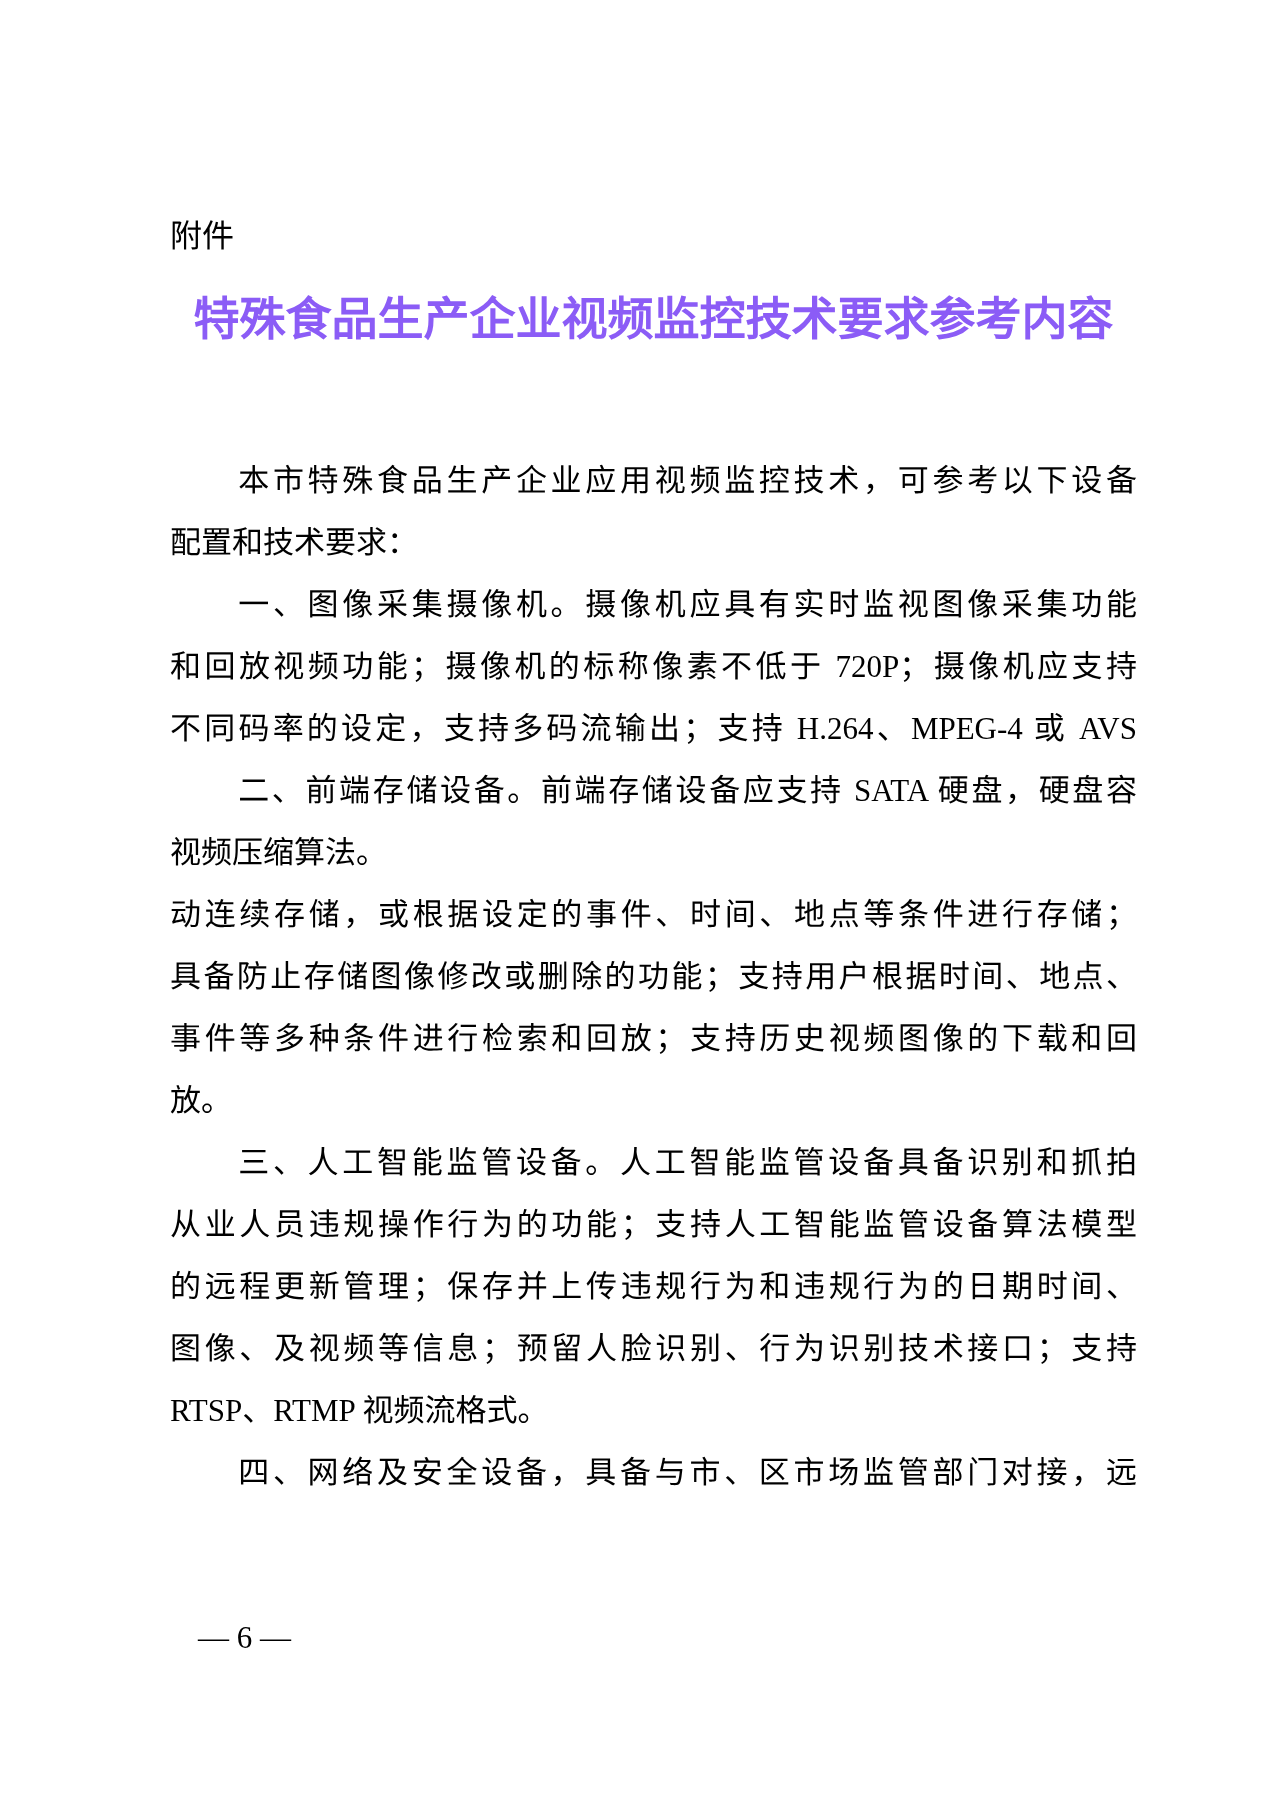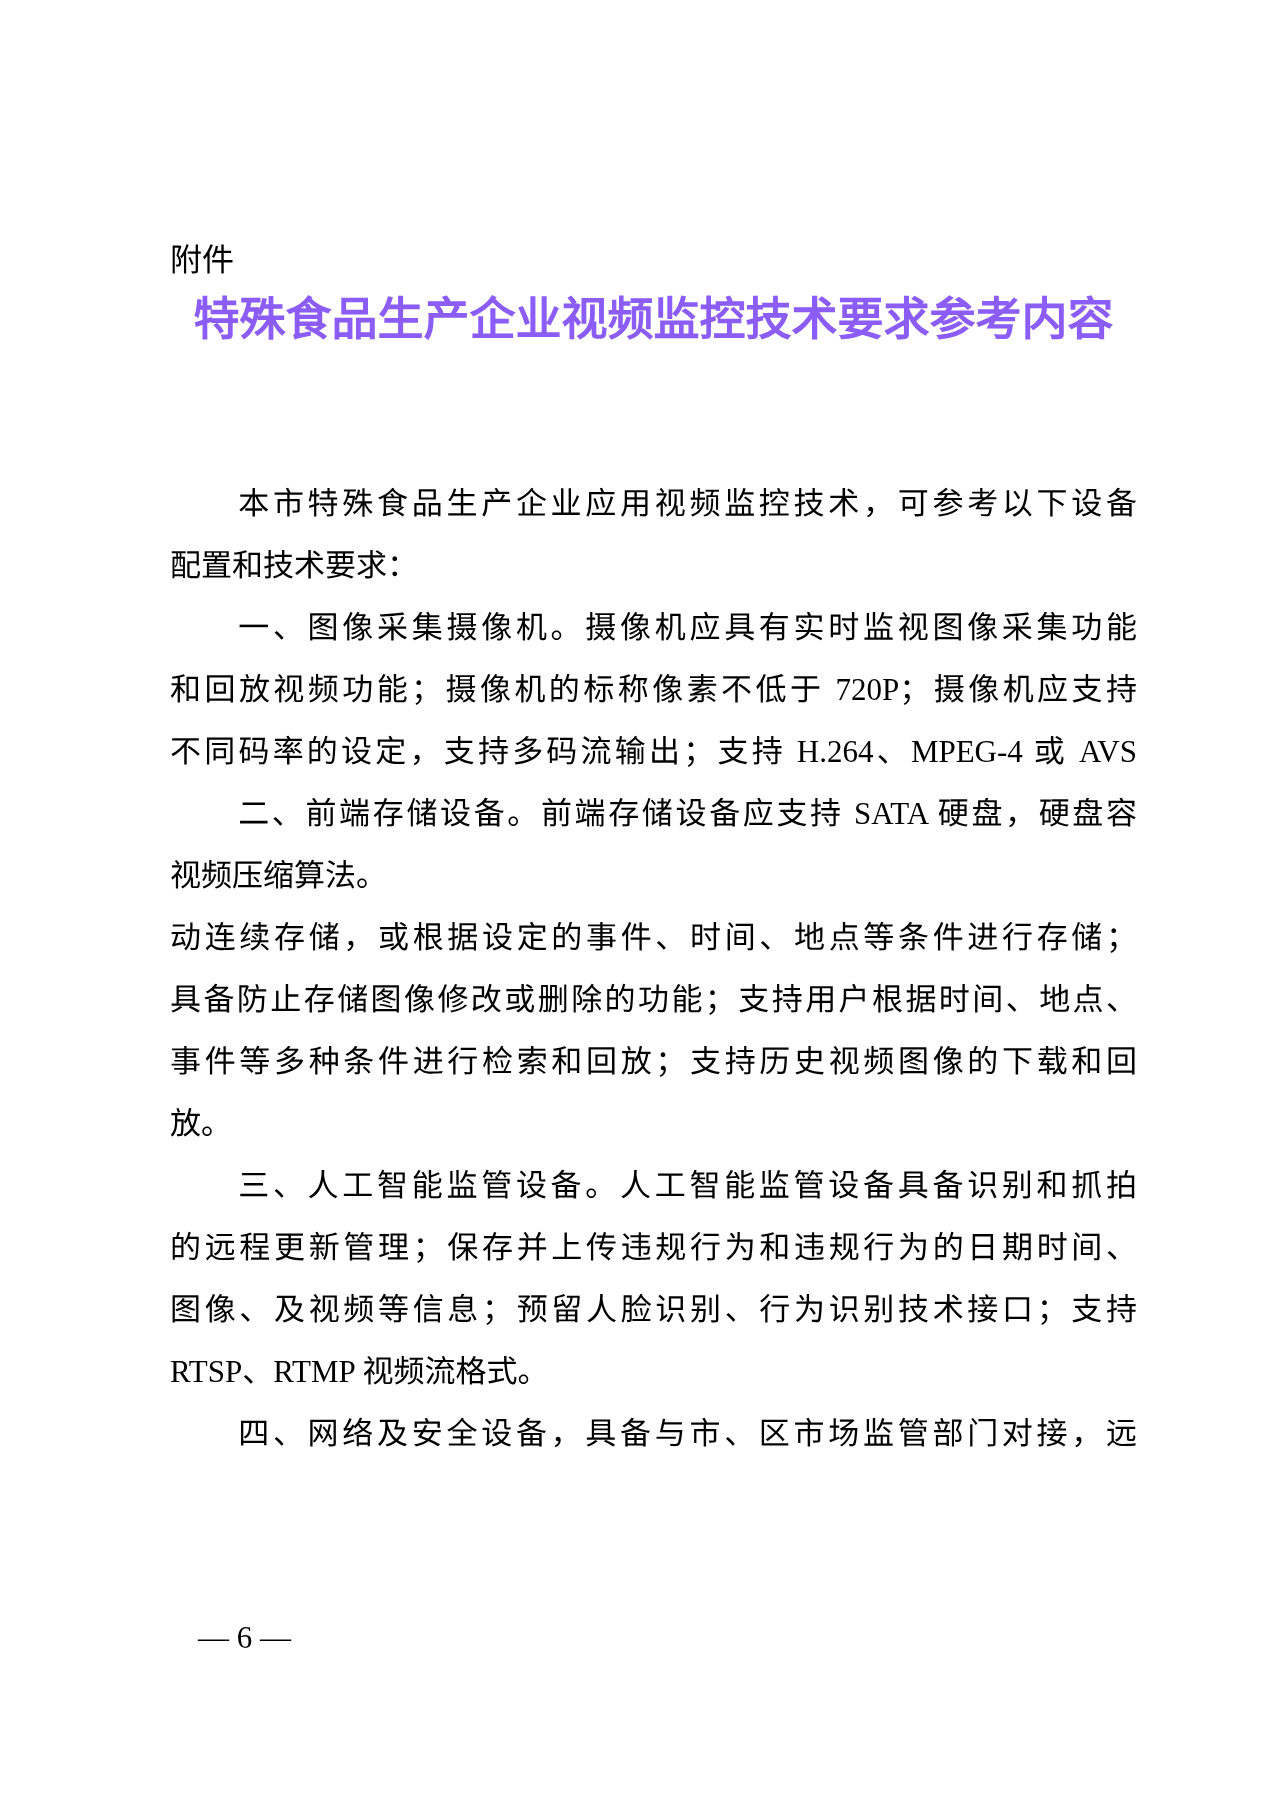--- a/index.html
+++ b/index.html
@@ -12,21 +12,21 @@
     width: 1280px;
     height: 1810px;
     background: #ffffff;
     color: #000000;
     overflow: hidden;
   }
   
   .attachment {
     position: absolute;
     left: 170px;
-    top: 240px;
+    top: 216px;
     font-family: "Liberation Sans", "DejaVu Sans", sans-serif;
     font-size: 32px;
     line-height: 40px;
     color: #000000;
     white-space: nowrap;
   }
   
   .doc-title {
     position: absolute;
     left: 170px;
@@ -38,21 +38,21 @@
     font-weight: bold;
     font-size: 46px;
     line-height: 60px;
     color: #8b5cf6;
     white-space: nowrap;
   }
   
   .doc-body {
     position: absolute;
     left: 170px;
-    top: 473px;
+    top: 450px;
     width: 967px;
     font-family: "Liberation Serif", "DejaVu Serif", serif;
     font-size: 31px;
     color: #000000;
   }
   .line {
     height: 62px;
     line-height: 62px;
     text-align: justify;
     text-align-last: justify;
@@ -91,20 +91,21 @@
       <div class="line indent">一、图像采集摄像机。摄像机应具有实时监视图像采集功能</div>
       <div class="line">和回放视频功能；摄像机的标称像素不低于 720P；摄像机应支持</div>
       <div class="line">不同码率的设定，支持多码流输出；支持 H.264、MPEG-4 或 AVS</div>
       <div class="line indent">二、前端存储设备。前端存储设备应支持 SATA 硬盘，硬盘容</div>
       <div class="line last">视频压缩算法。</div>
       <div class="line">动连续存储，或根据设定的事件、时间、地点等条件进行存储；</div>
       <div class="line">具备防止存储图像修改或删除的功能；支持用户根据时间、地点、</div>
       <div class="line">事件等多种条件进行检索和回放；支持历史视频图像的下载和回</div>
       <div class="line last">放。</div>
       <div class="line indent">三、人工智能监管设备。人工智能监管设备具备识别和抓拍</div>
+      <div class="line">从业人员违规操作行为的功能；支持人工智能监管设备算法模型</div>
       <div class="line">的远程更新管理；保存并上传违规行为和违规行为的日期时间、</div>
       <div class="line">图像、及视频等信息；预留人脸识别、行为识别技术接口；支持</div>
       <div class="line last">RTSP、RTMP 视频流格式。</div>
       <div class="line indent">四、网络及安全设备，具备与市、区市场监管部门对接，远</div>
     </div>
 
   <div class="footer">— 6 —</div>
 </div>
 
 </body></html>

